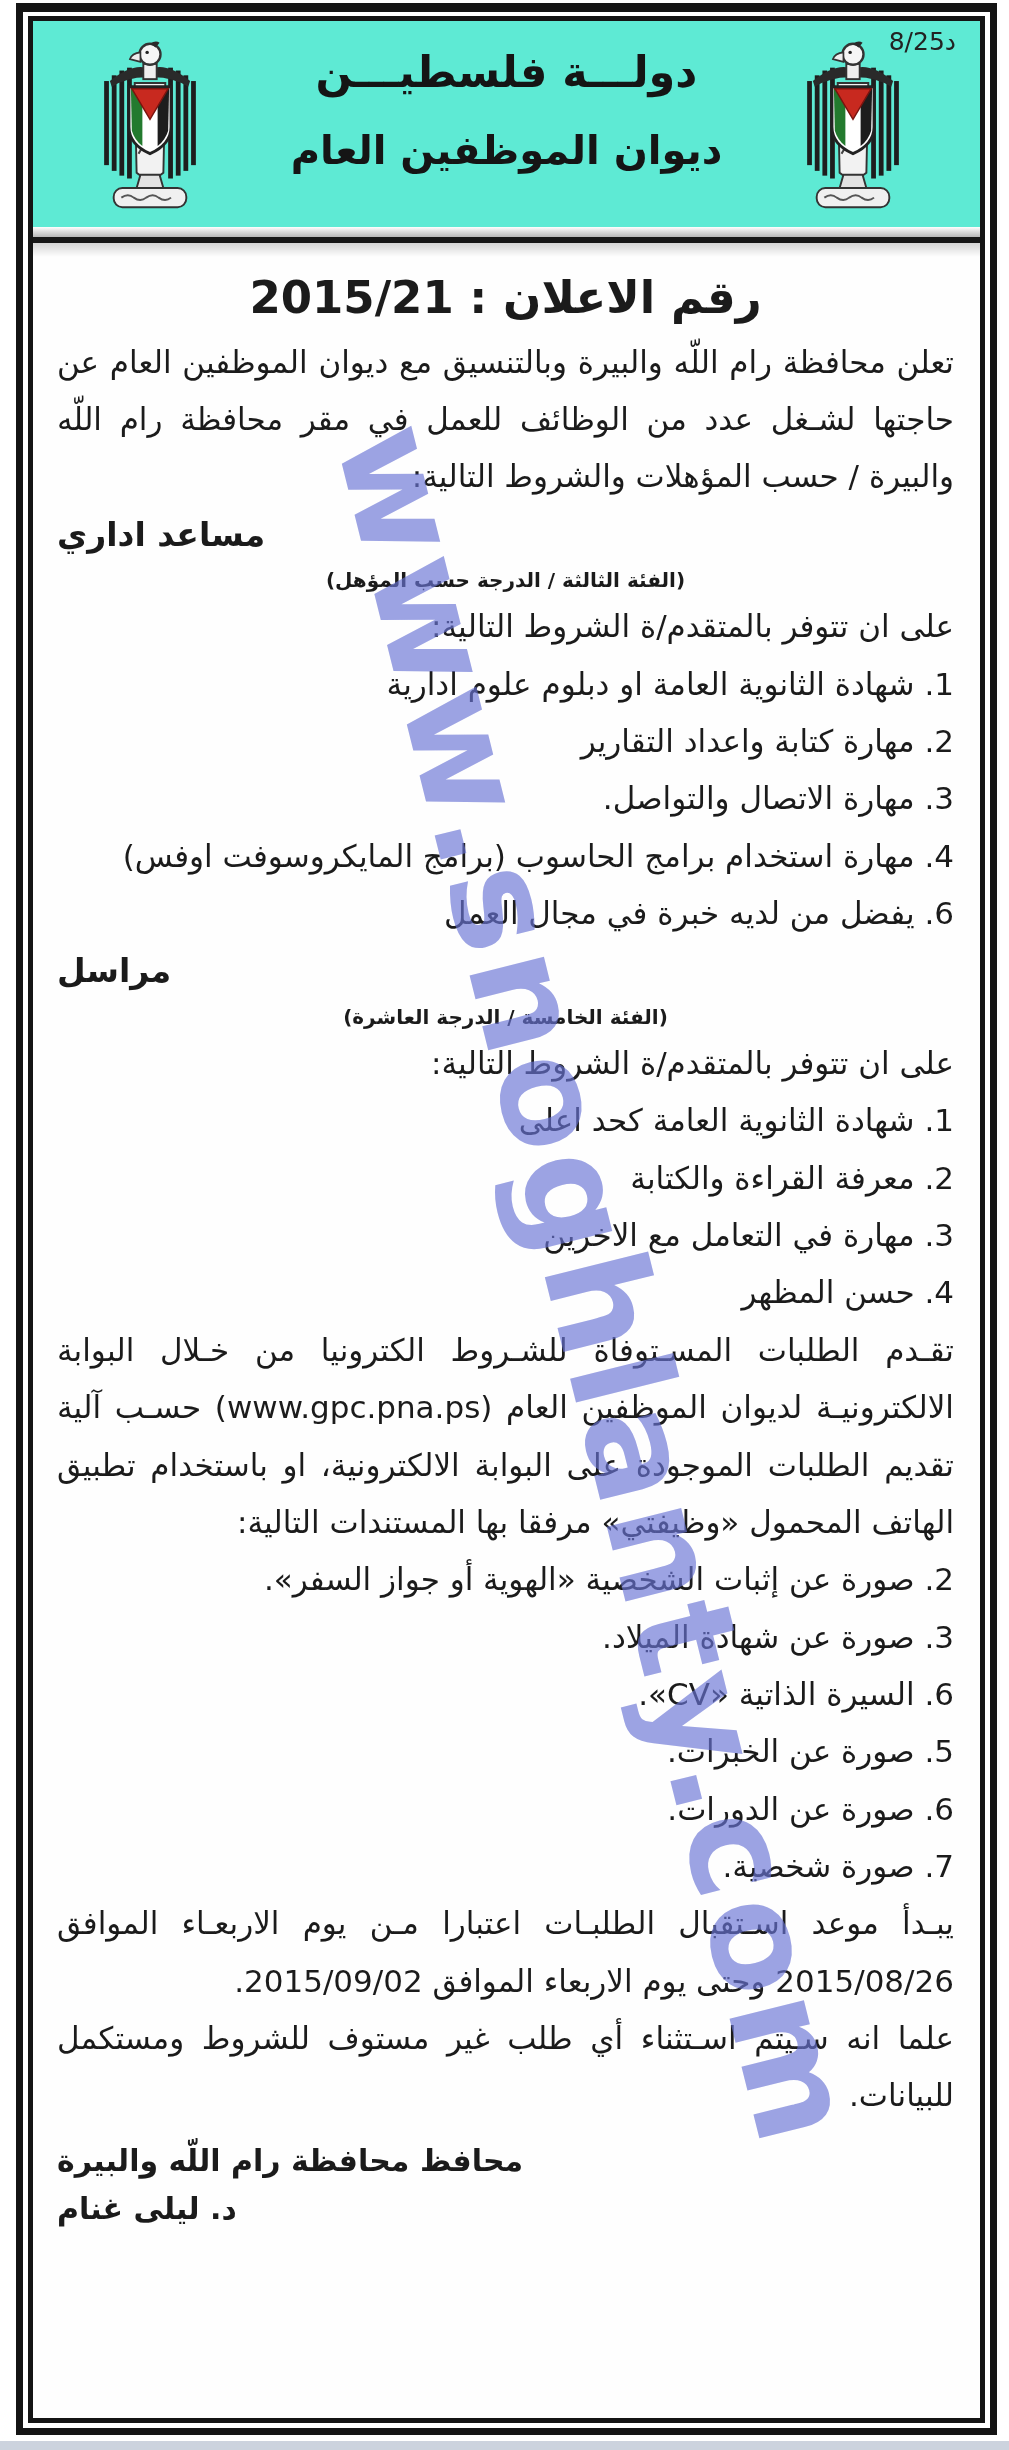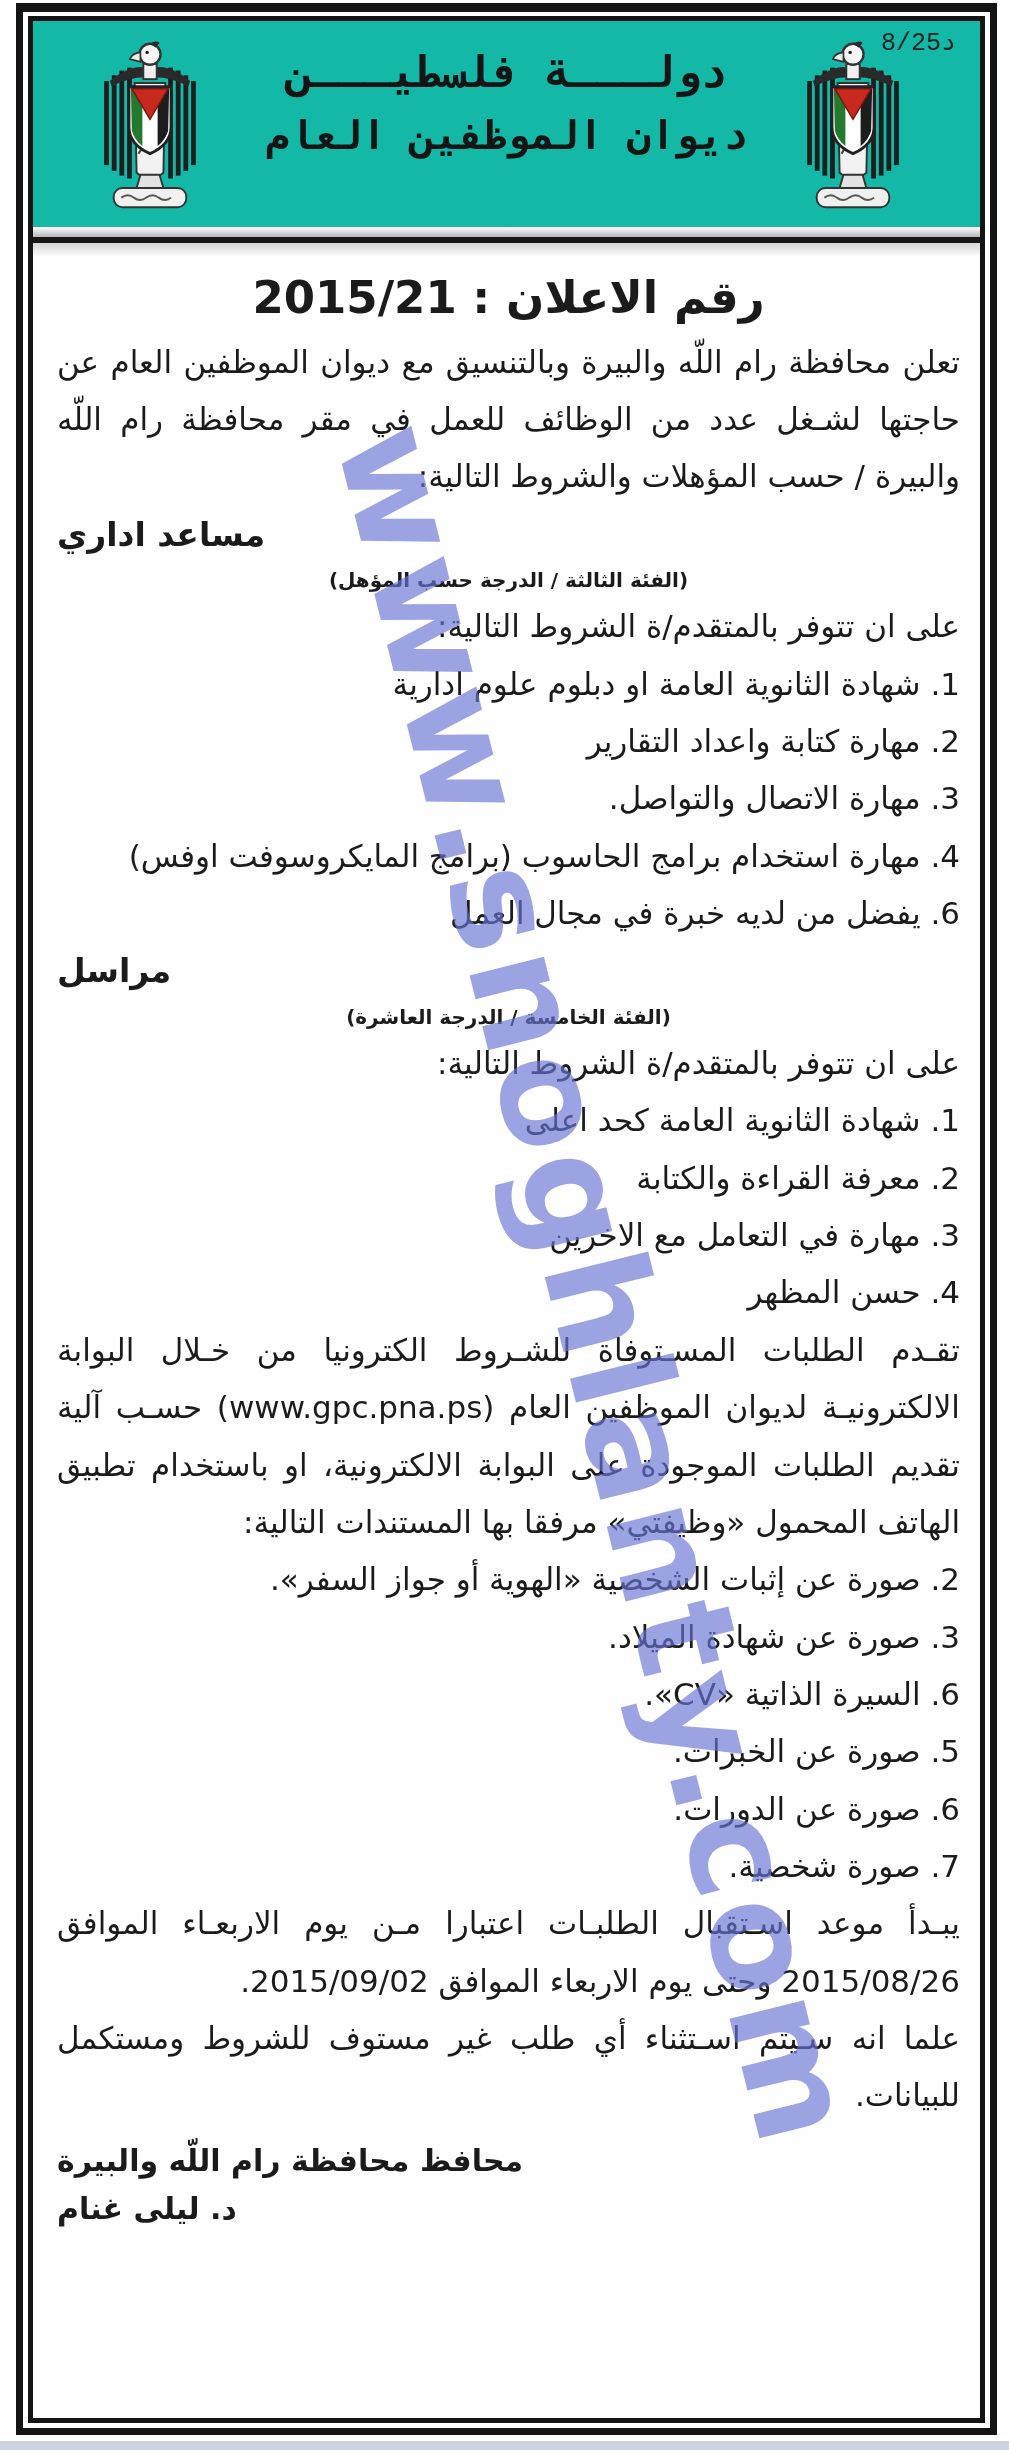--- a/index.html
+++ b/index.html
@@ -10,37 +10,37 @@
   .bottom-strip{position:absolute;left:0;right:0;bottom:0;height:9px;background:#ccd3de;}
   .outer-frame{
     position:absolute;left:16px;top:3px;right:12px;bottom:15px;
     border:7px solid #141414;border-top-width:9px;background:#fff;
   }
   .inner-frame{
     position:absolute;left:5px;top:4px;right:5px;bottom:5px;
     border:5px solid #141414;display:flex;flex-direction:column;overflow:hidden;background:#fefefe;
   }
   
-  .ad-header{position:relative;height:206px;background:#14b8a6;flex-shrink:0;font-family:Liberation Mono, monospace;}
+  .ad-header{position:relative;height:206px;background:#5eead4;flex-shrink:0;}
   .corner-mark{position:absolute;top:6px;right:24px;font-size:25px;direction:ltr;color:#222;}
   .emblem{position:absolute;top:18px;width:118px;height:172px;}
   .emblem-left{left:58px;}
   .emblem-right{right:68px;}
   .header-titles{
     position:absolute;left:0;right:0;top:26px;text-align:center;
     direction:rtl;font-weight:bold;color:#151515;
   }
   .header-title-country{font-size:43px;letter-spacing:1px;}
-  .header-title-dept{font-size:40px;margin-top:12px;}
+  .header-title-dept{font-size:40px;margin-top:30px;}
   
   .sep-shadow-top{height:10px;background:linear-gradient(to bottom,rgba(0,0,0,0),rgba(0,0,0,0.28));flex-shrink:0;}
   .sep-rule{height:6px;background:#181818;flex-shrink:0;}
   .sep-shadow-bottom{height:14px;background:linear-gradient(to bottom,rgba(0,0,0,0.16),rgba(0,0,0,0));flex-shrink:0;}
   
-  .content{flex:1;padding:4px 20px 0 24px;direction:rtl;font-size:31px;}
+  .content{flex:1;padding:4px 26px 0 24px;direction:rtl;font-size:31px;}
   .doc-title{text-align:center;font-weight:bold;font-size:45px;line-height:1.3;margin:8px 0 6px;}
   .para{text-align:justify;line-height:1.85;}
   .cond-label{text-align:right;line-height:1.85;}
   .pos-title{text-align:left;font-weight:bold;font-size:33px;line-height:1.75;}
   .pos-grade{text-align:center;font-weight:bold;font-size:20px;line-height:1.75;}
   .list-item{text-align:right;line-height:1.85;}
   .signature{direction:rtl;text-align:left;font-weight:bold;font-size:30px;line-height:1.6;margin-top:12px;}
   
   .watermark{
     position:absolute;left:462px;top:408px;transform-origin:0 0;transform:rotate(76deg);

